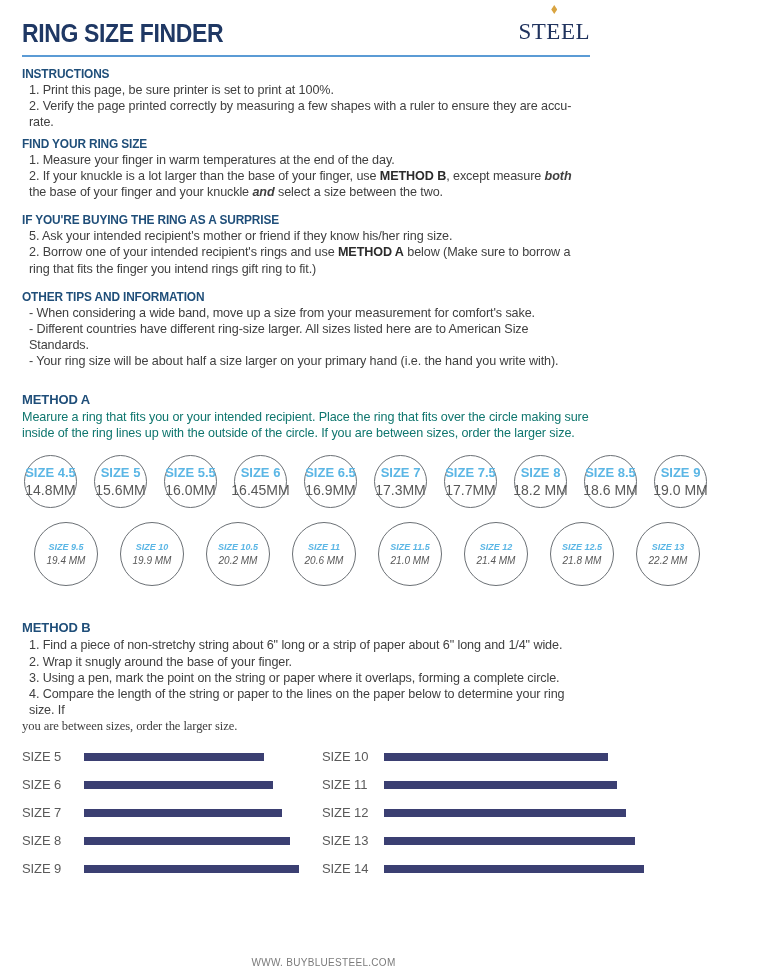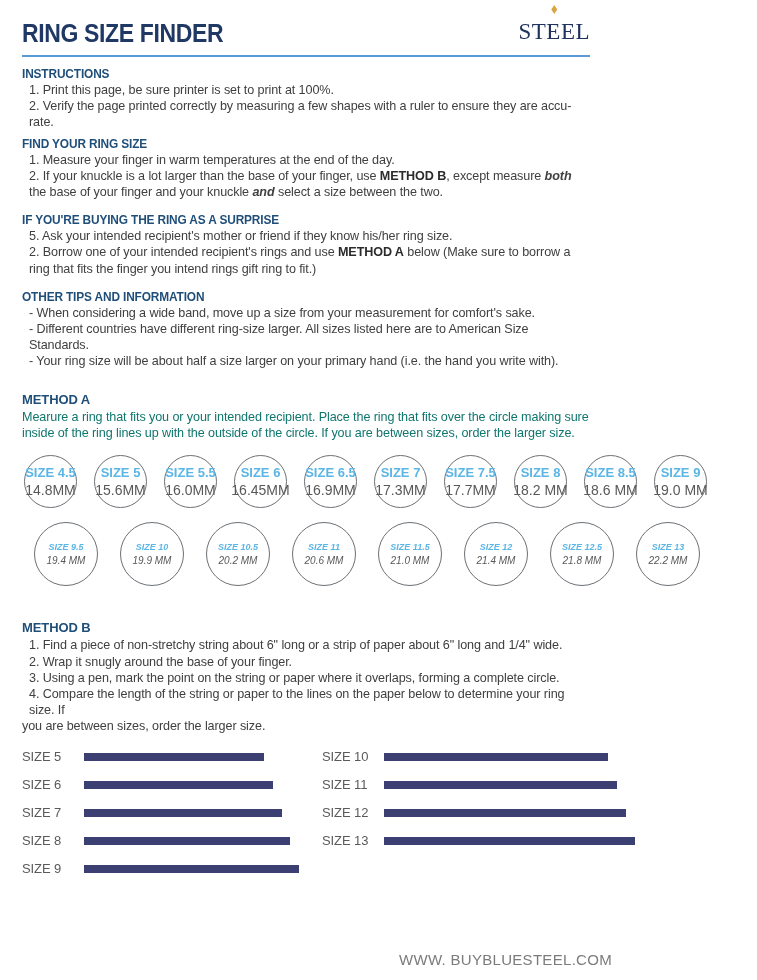--- a/index.html
+++ b/index.html
@@ -67,21 +67,21 @@
     white-space: nowrap;
   }
   .sec-head.spaced { margin-top: 13px; }
   .line {
     font-size: 12.6px;
     line-height: 16.2px;
     color: #404040;
     padding-left: 7px;
     letter-spacing: -0.1px;
   }
-  .line.noindent { padding-left: 0; }
+  .line.noindent { padding-left: 0; font-family: Liberation Serif, serif; }
   .line b { font-weight: bold; color: #2b2b2b; }
   .line i { font-weight: bold; }
 
   .method-head {
     font-size: 13px;
     font-weight: bold;
     color: #1f4e79;
     margin-bottom: 2px;
     letter-spacing: -0.1px;
   }
@@ -153,22 +153,22 @@
     height: 8px;
     background: #3b3f72;
     flex: none;
   }
 
   
   .footer {
     position: absolute;
     left: 0; right: 0;
     bottom: 12px;
-    text-align: right;
-    font-size: 15px;
+    text-align: center;
+    font-size: 10px;
     color: #7b7b7b;
     letter-spacing: 0.3px;
     margin-left: 35px;
   }
 </style>
 </head>
 <body>
 
 <div class="page">
 
@@ -332,18 +332,22 @@
             <div class="bar" style="width: 233px; background: rgb(59, 63, 114);"></div>
           </div>
           <div class="bar-row">
             <div class="bar-label">SIZE 12</div>
             <div class="bar" style="width: 242px; background: rgb(59, 63, 114);"></div>
           </div>
           <div class="bar-row">
             <div class="bar-label">SIZE 13</div>
             <div class="bar" style="width: 251px; background: rgb(59, 63, 114);"></div>
           </div>
+          <div class="bar-row">
+            <div class="bar-label">SIZE 14</div>
+            <div class="bar" style="width: 260px; background: rgb(59, 63, 114);"></div>
+          </div>
         </div>
     </div>
   </div>
 
   <div class="footer">WWW. BUYBLUESTEEL.COM</div>
 </div>
 
 </body></html>

